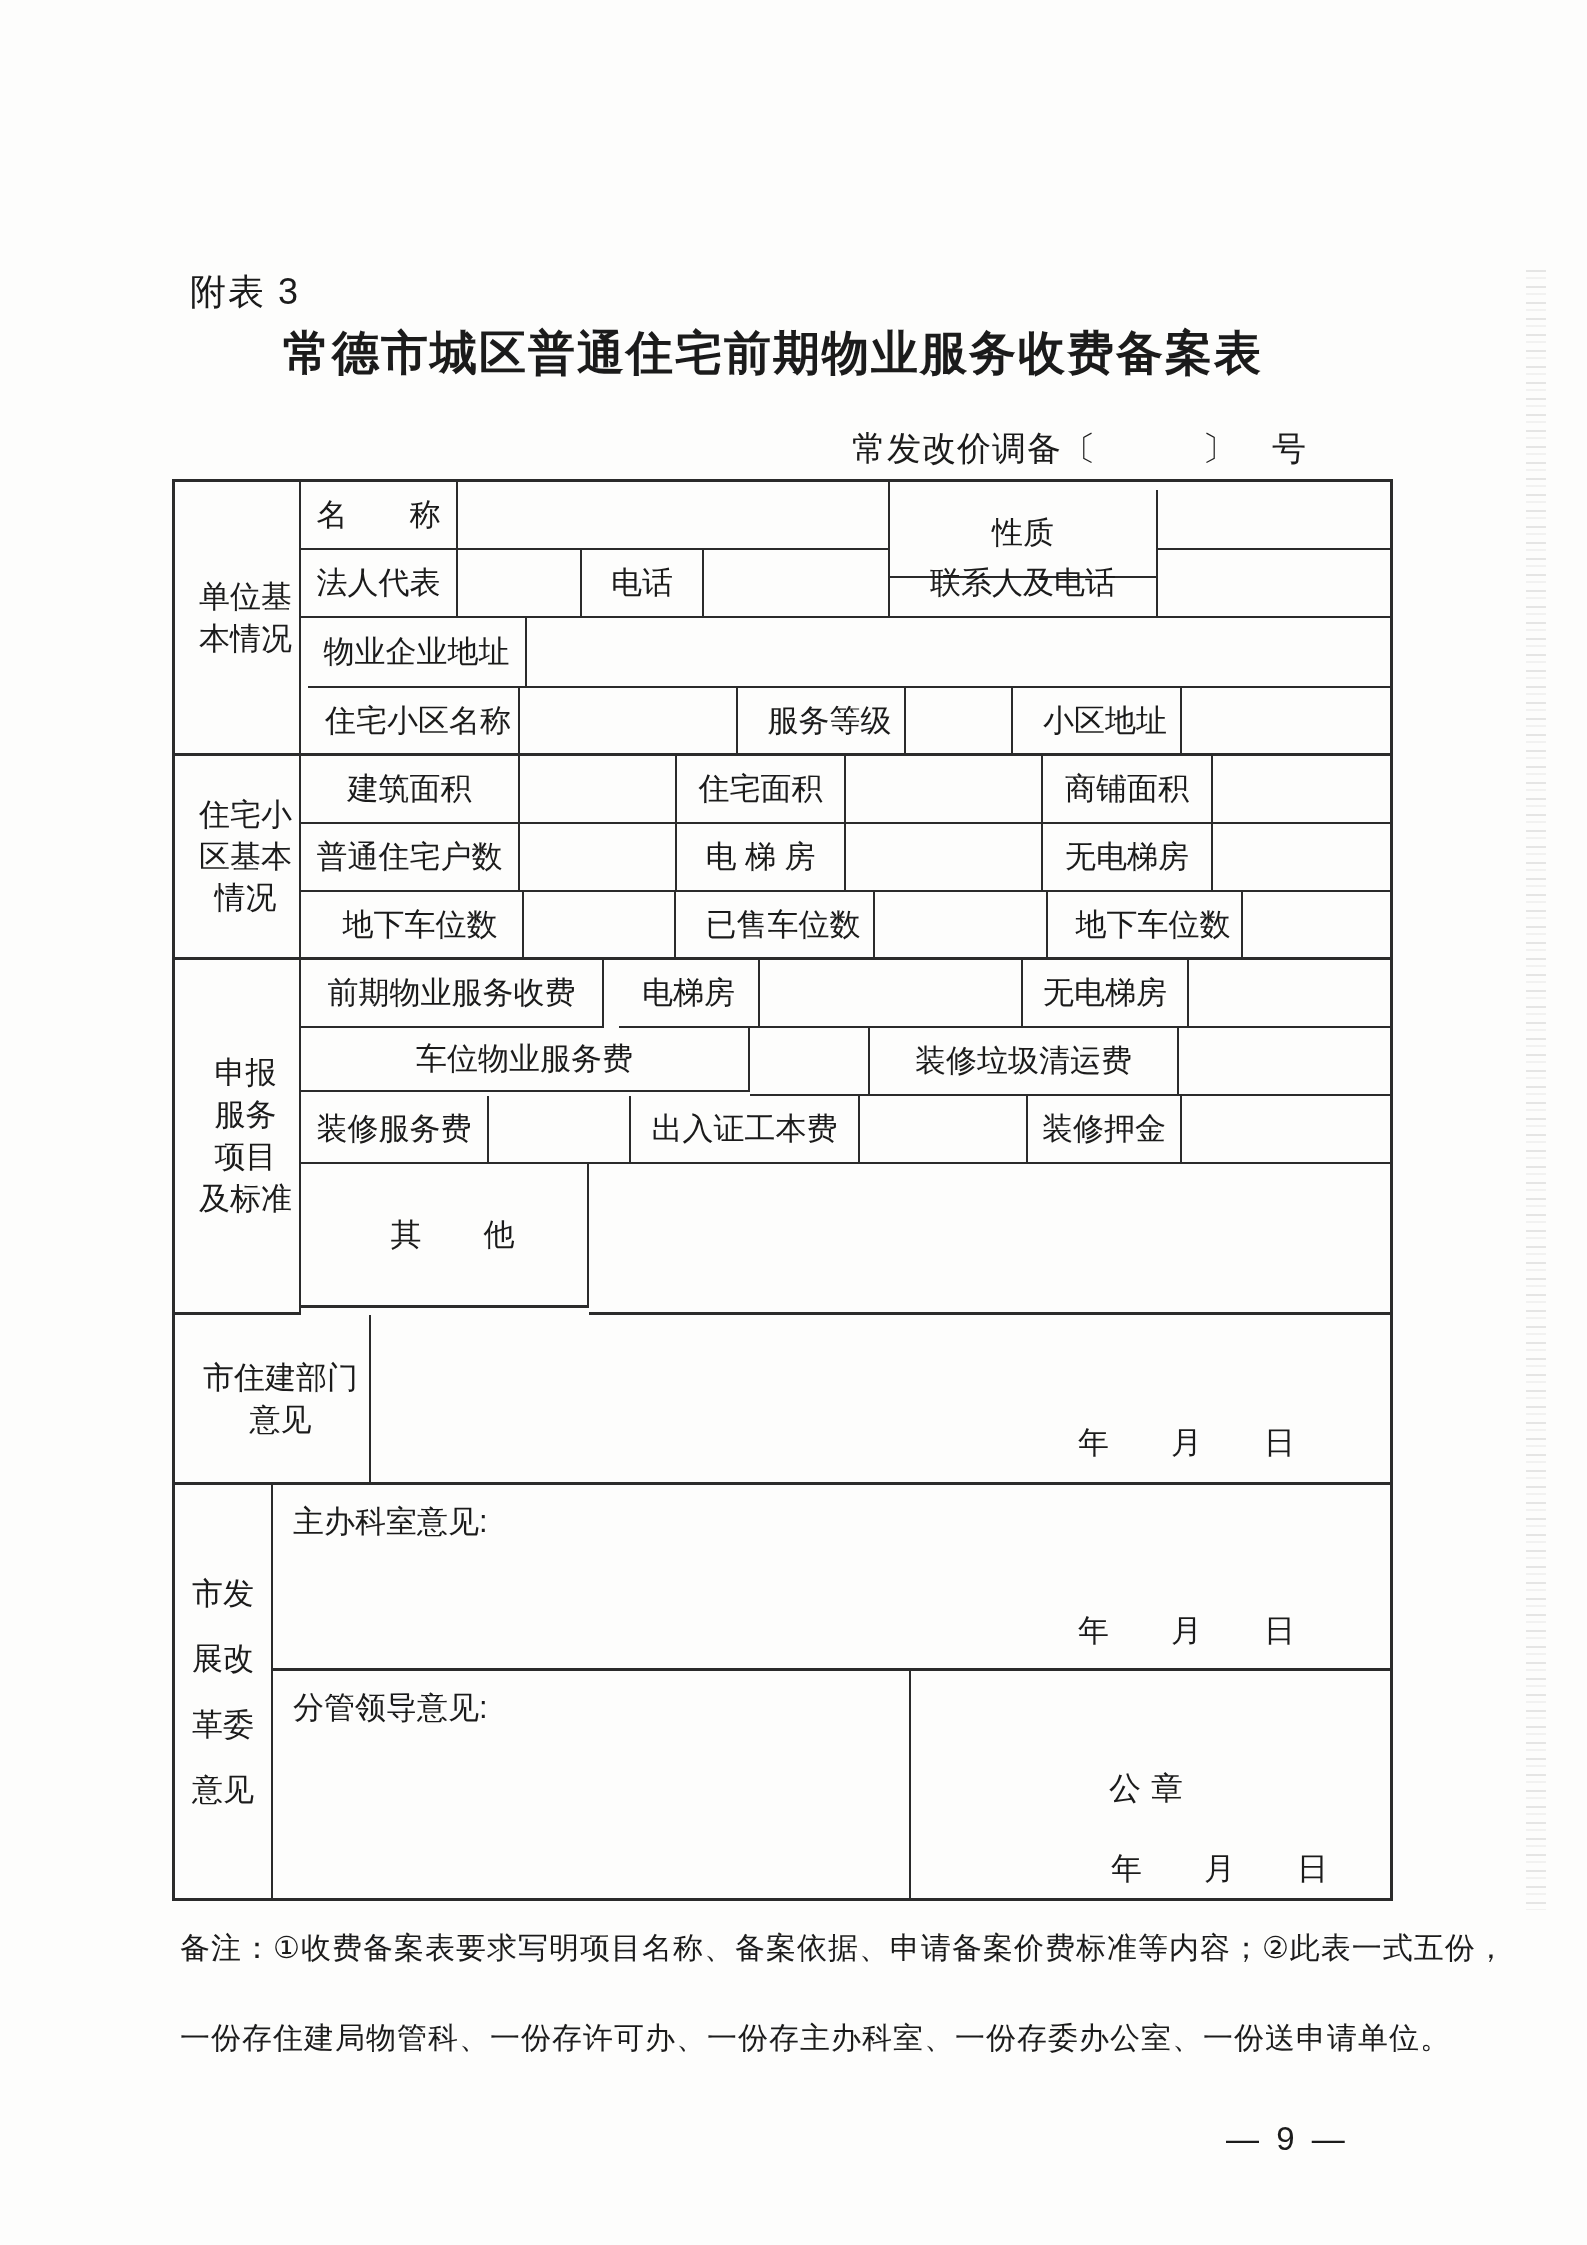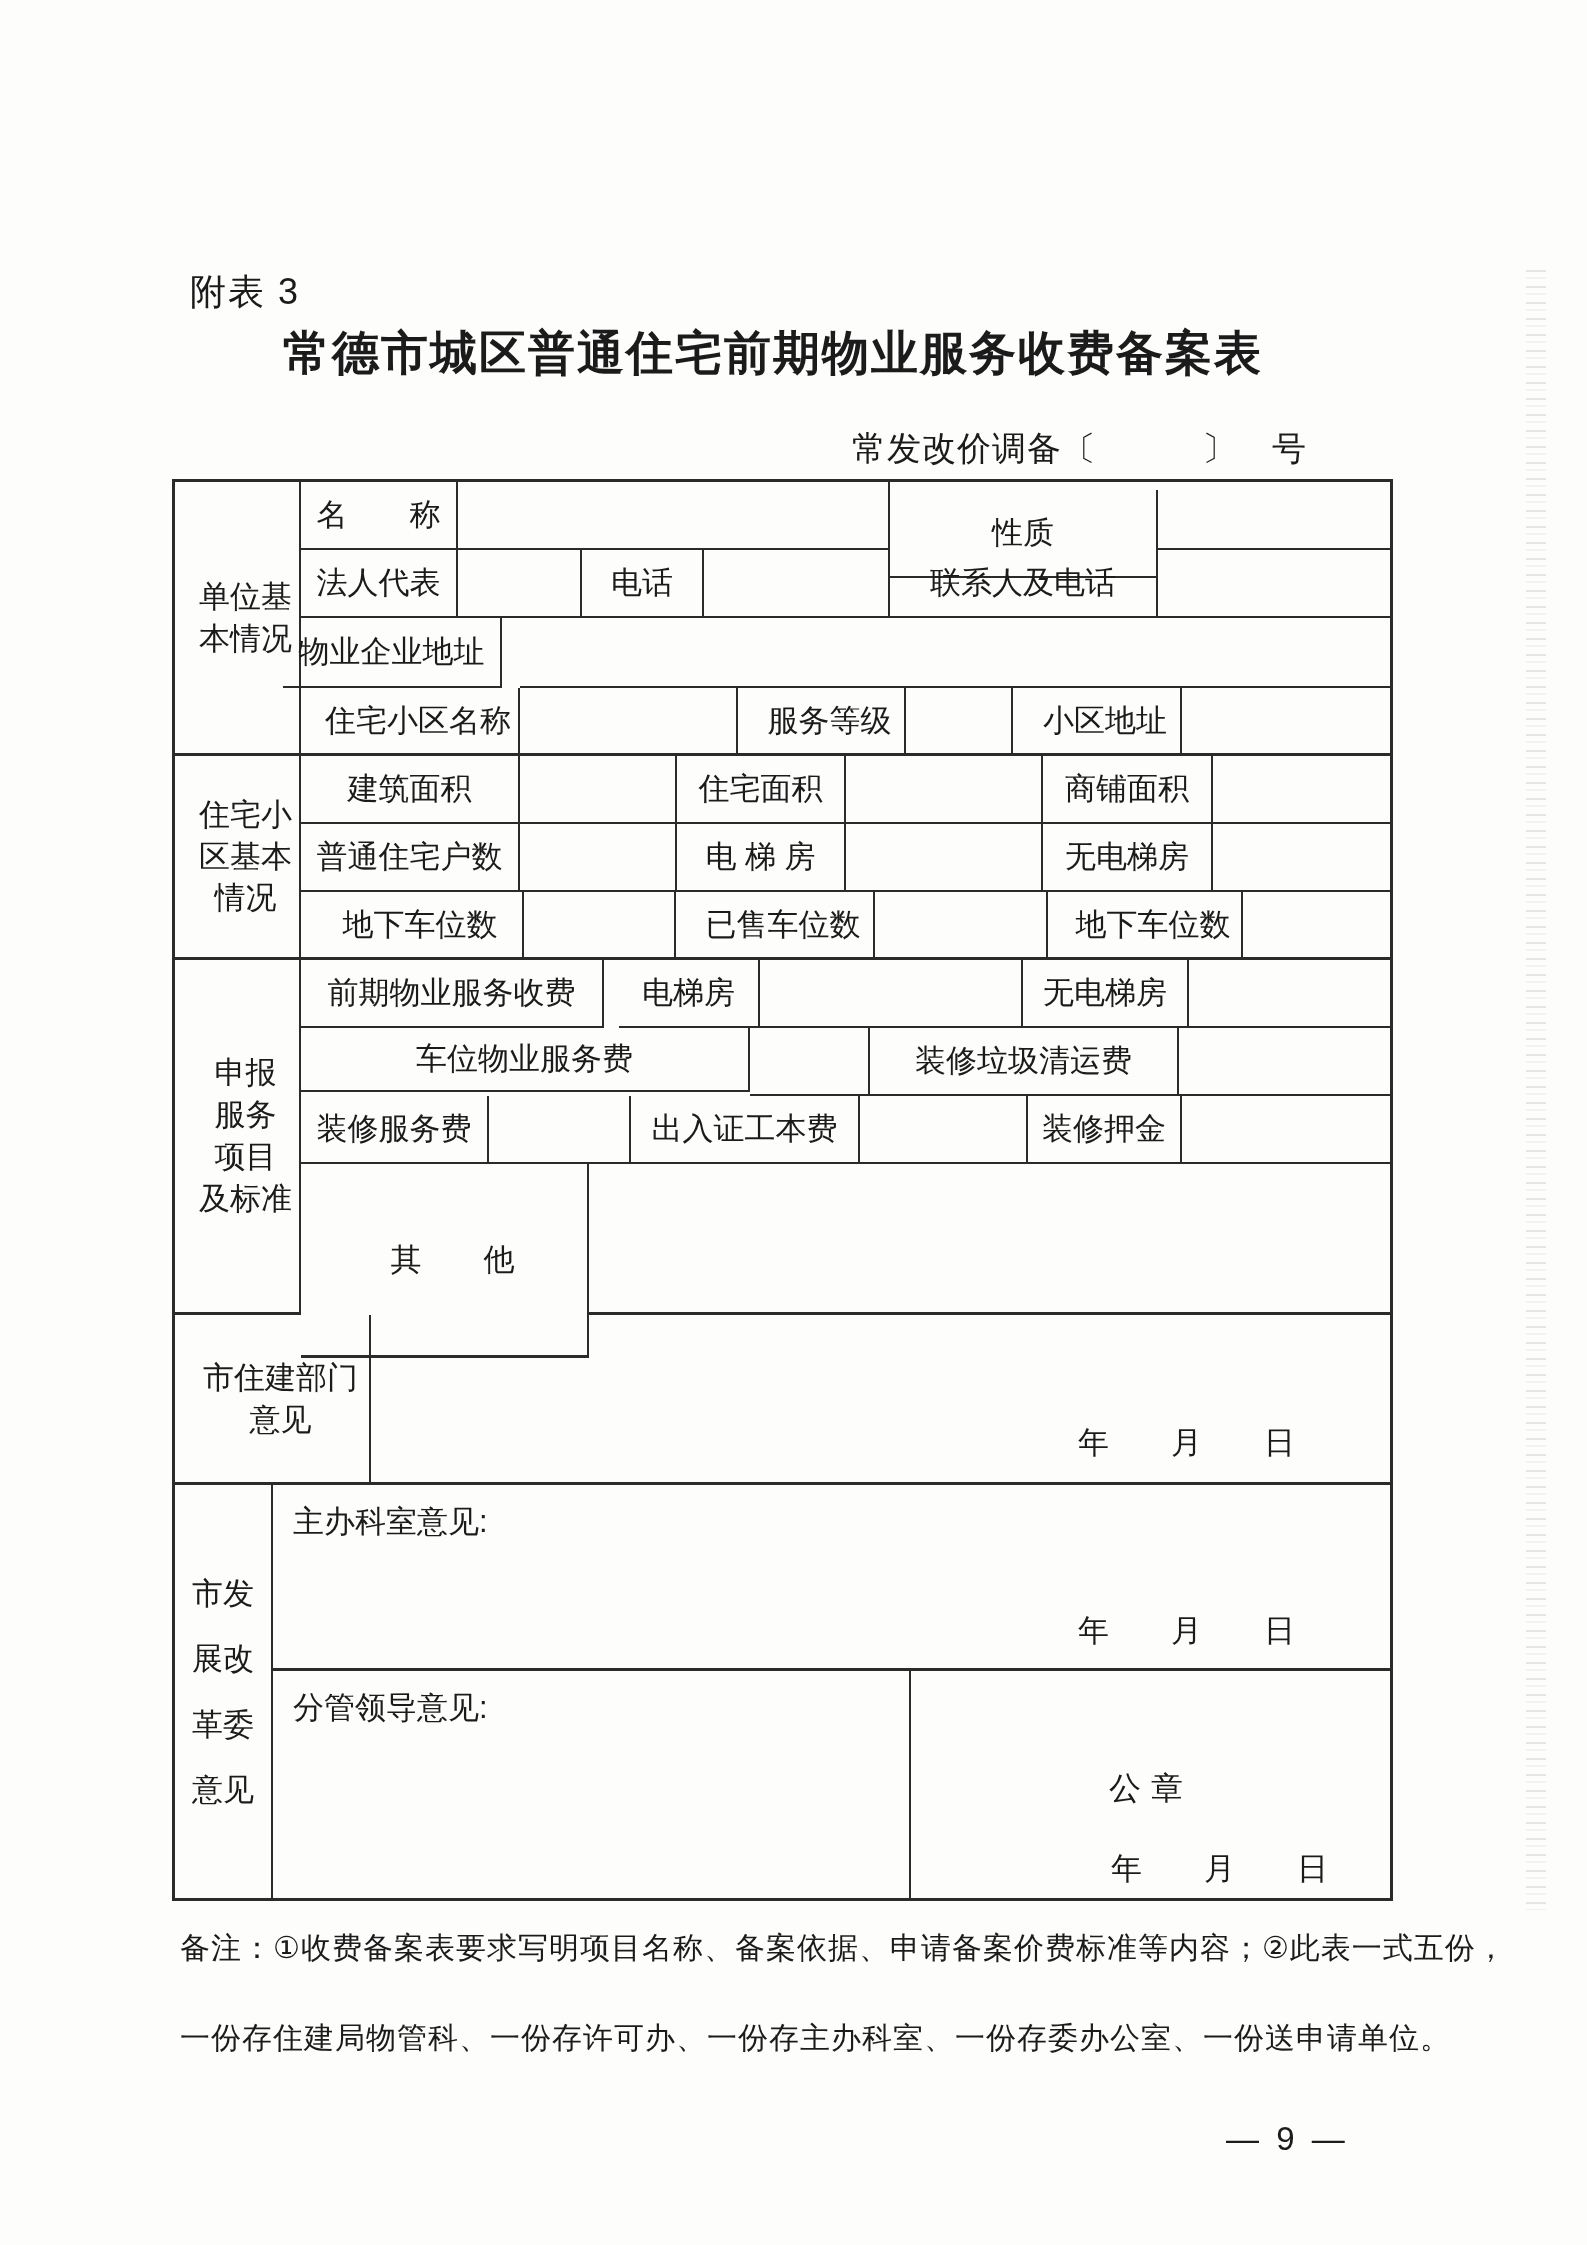--- a/index.html
+++ b/index.html
@@ -77,21 +77,21 @@
     <div class="cell" style="left:715px;top:8px;width:268px;height:88px">性质</div>
     <div class="cell er" style="left:983px;top:0;width:232px;height:68px"></div>
 
     <div class="cell" style="left:126px;top:68px;width:157px;height:68px">法人代表</div>
     <div class="cell" style="left:283px;top:68px;width:124px;height:68px"></div>
     <div class="cell" style="left:407px;top:68px;width:122px;height:68px">电话</div>
     <div class="cell" style="left:529px;top:68px;width:186px;height:68px"></div>
     <div class="cell" style="left:715px;top:68px;width:268px;height:68px">联系人及电话</div>
     <div class="cell er" style="left:983px;top:68px;width:232px;height:68px"></div>
 
-    <div class="cell" style="left:108px;top:136px;width:219px;height:70px">物业企业地址</div>
+    <div class="cell" style="left:133px;top:136px;width:219px;height:70px">物业企业地址</div>
     <div class="cell er" style="left:345px;top:136px;width:870px;height:70px"></div>
 
     <div class="cell tb" style="left:126px;top:206px;width:219px;height:68px">住宅小区名称</div>
     <div class="cell tb" style="left:345px;top:206px;width:218px;height:68px"></div>
     <div class="cell tb" style="left:563px;top:206px;width:168px;height:68px">服务等级</div>
     <div class="cell tb" style="left:731px;top:206px;width:107px;height:68px"></div>
     <div class="cell tb" style="left:838px;top:206px;width:169px;height:68px">小区地址</div>
     <div class="cell er tb" style="left:1007px;top:206px;width:208px;height:68px"></div>
 
     <div class="cell pre tb" style="left:0;top:274px;width:126px;height:204px">住宅小
@@ -135,21 +135,21 @@
     <div class="cell" style="left:695px;top:546px;width:309px;height:68px">装修垃圾清运费</div>
     <div class="cell er" style="left:1004px;top:546px;width:211px;height:68px"></div>
 
     <div class="cell" style="left:126px;top:614px;width:188px;height:68px">装修服务费</div>
     <div class="cell" style="left:314px;top:614px;width:142px;height:68px"></div>
     <div class="cell" style="left:456px;top:614px;width:229px;height:68px">出入证工本费</div>
     <div class="cell" style="left:685px;top:614px;width:168px;height:68px"></div>
     <div class="cell" style="left:853px;top:614px;width:154px;height:68px">装修押金</div>
     <div class="cell er" style="left:1007px;top:614px;width:208px;height:68px"></div>
 
-    <div class="cell tb" style="left:126px;top:682px;width:288px;height:194px">其　　他</div>
+    <div class="cell tb" style="left:126px;top:682px;width:288px;height:144px">其　　他</div>
     <div class="cell er tb" style="left:414px;top:682px;width:801px;height:151px"></div>
 
     <div class="cell pre tb" style="left:0;top:833px;width:196px;height:170px">市住建部门
 意见</div>
     <div class="cell er tb rel" style="left:196px;top:833px;width:1019px;height:170px">
       <span class="date-line" style="right:95px;bottom:18px">年　　月　　日</span>
     </div>
 
     <div class="cell pre eb vlabel" style="left:0;top:1003px;width:98px;height:413px">市发
 展改

